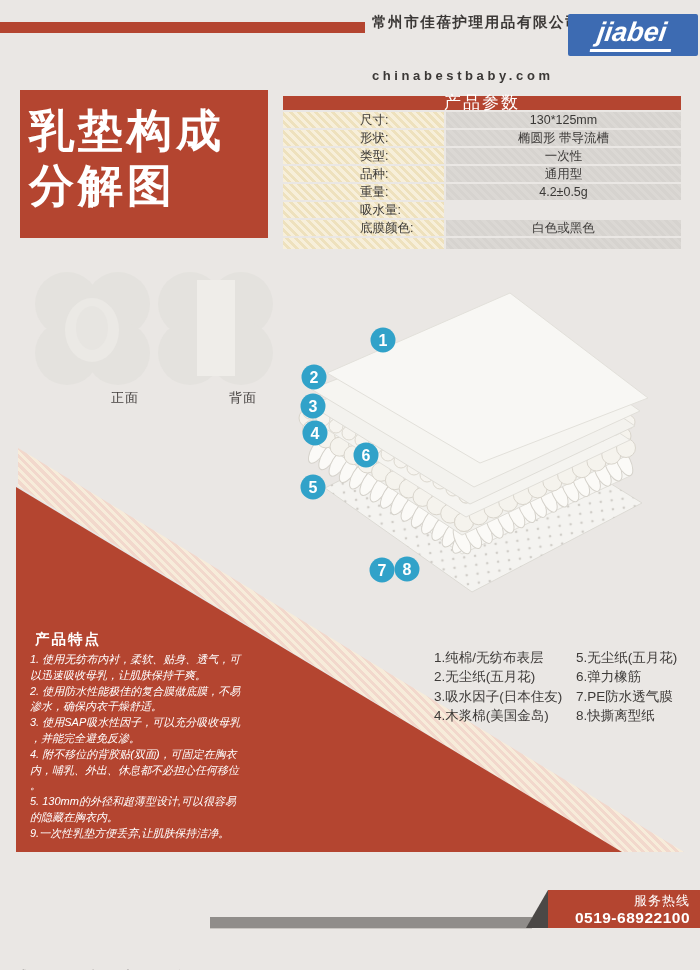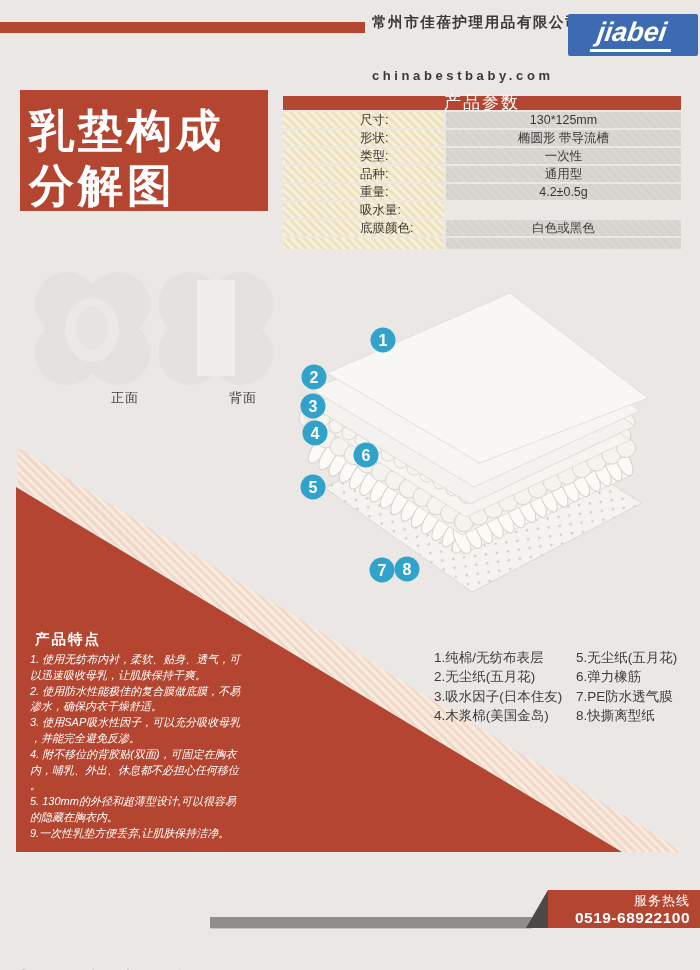--- a/index.html
+++ b/index.html
@@ -14,21 +14,21 @@
   
   .top-stripe{left:0;top:22px;width:365px;height:11px;background:#b44530;}
   .company{left:372px;top:13px;font-size:14.5px;font-weight:600;letter-spacing:1.6px;color:#3b3836;white-space:nowrap;}
   .website{left:372px;top:37px;font-size:13px;font-weight:600;letter-spacing:3.6px;color:#3b3836;white-space:nowrap;margin-top:31px;}
   .logo-box{left:568px;top:14px;width:130px;height:42px;background:#3d6bb2;border-radius:2px;
     display:flex;align-items:center;justify-content:center;}
   .logo-text{color:#fff;font-style:italic;font-weight:bold;font-size:27px;line-height:1;
     transform:skewX(-8deg);border-bottom:3px solid #fff;padding:0 7px 3px 5px;}
 
   
-  .title-block{left:20px;top:90px;width:248px;height:121px;background:#b44530;
+  .title-block{left:20px;top:90px;width:248px;height:148px;background:#b44530;
     padding:13px 0 0 9px;box-sizing:border-box;}
   .title-line{color:#fff;font-size:45px;font-weight:bold;letter-spacing:4px;line-height:55px;white-space:nowrap;}
 
   
   .params{left:283px;top:96px;width:398px;}
   .params-header{height:14px;background:#b44530;color:#fff;font-size:17px;line-height:14px;
     text-align:center;letter-spacing:2px;margin-bottom:2px;}
   .prow{display:flex;margin-bottom:2px;}
   .pcell-label{width:161px;box-sizing:border-box;padding-left:77px;height:16px;line-height:16px;
     font-size:12.5px;color:#3b3937;white-space:nowrap;

